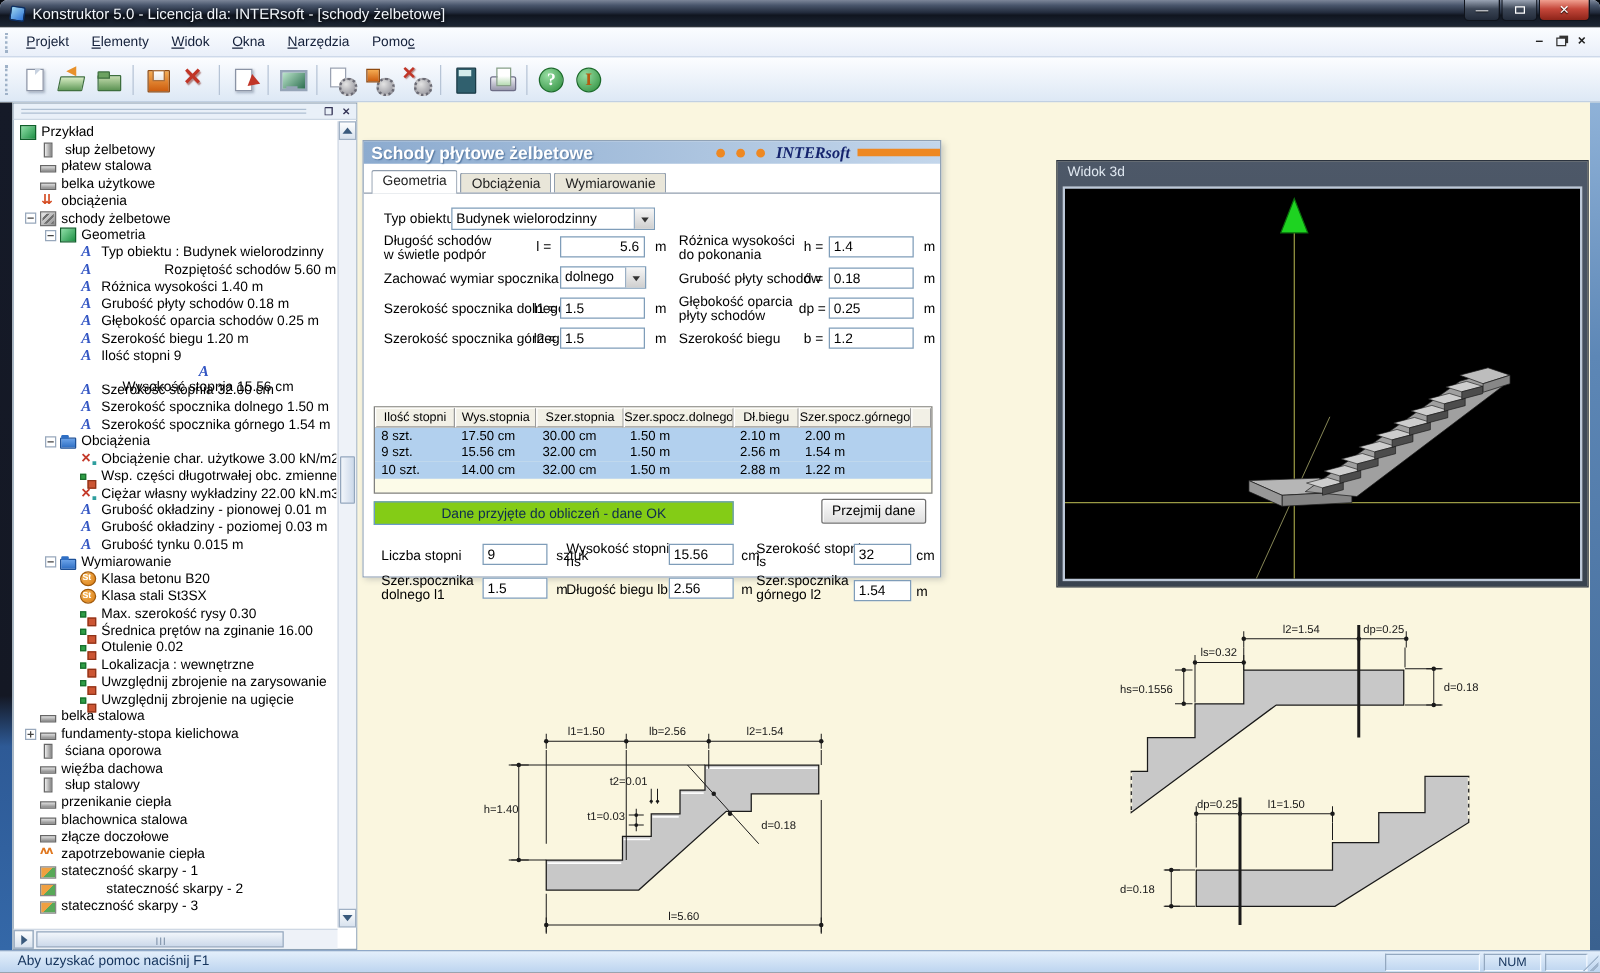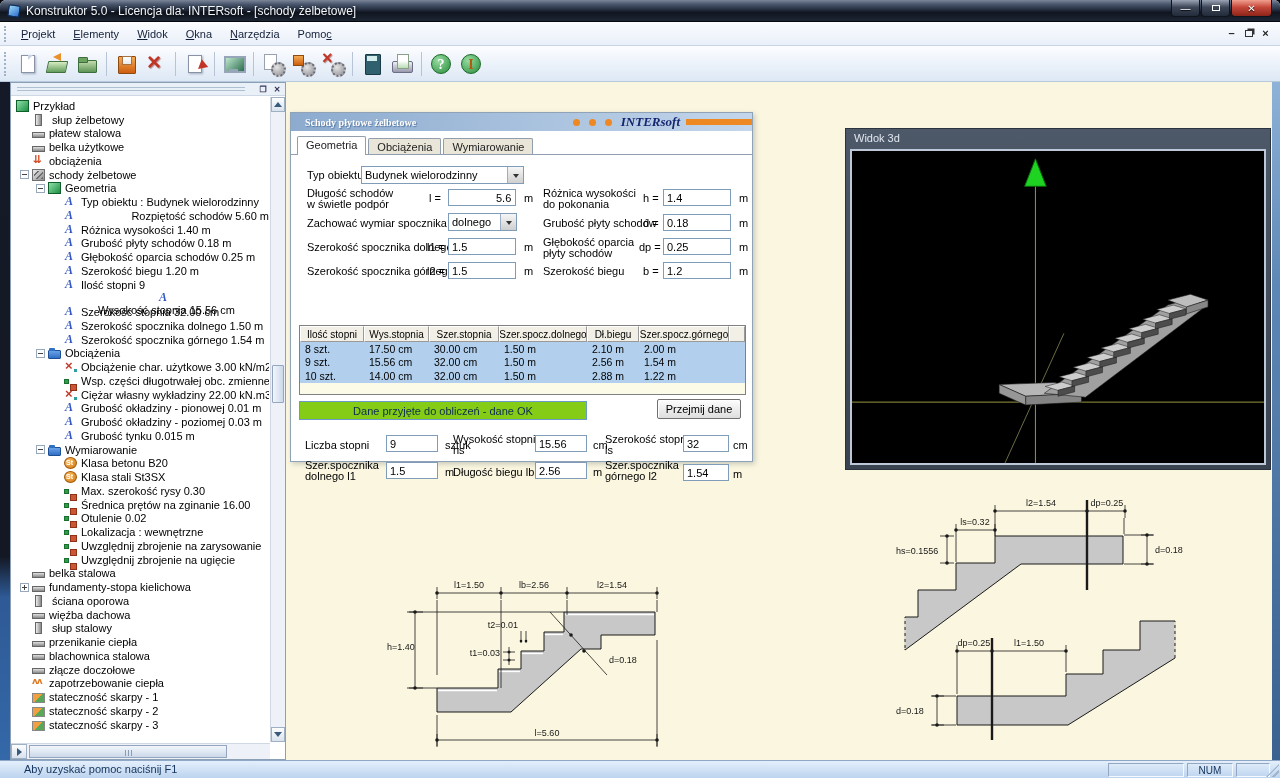--- a/index.html
+++ b/index.html
@@ -132,21 +132,21 @@
   .sub-btn .t3d{font:bold 12px "Liberation Sans",sans-serif;color:#1a3a8e;text-shadow:1px 1px 0 #f8d8a0;}
   .sub-btn .repico{width:14px;height:16px;background:#eee;border:1px solid #888;position:relative;}
   .sub-btn .repico::before{content:"";position:absolute;left:2px;top:3px;right:2px;height:1px;background:#777;box-shadow:0 3px 0 #777,0 6px 0 #777,0 9px 0 #777;}
   .sub-btn .tdxf{font:bold 10px "Liberation Sans",sans-serif;color:#333;letter-spacing:-0.5px;}
 
   
   .dialog{position:absolute;left:4px;top:30px;width:463px;height:350px;background:#fff;
     border:1px solid #90a2b6;box-shadow:2px 2px 5px rgba(60,70,90,.25);}
   .dlg-title{position:absolute;left:0;top:0;right:0;height:18px;
     background:linear-gradient(90deg,#8cabcf,#c3d6eb);display:flex;align-items:center;}
-  .dlg-title .cap{color:#fff;font-weight:bold;font-size:10px;padding-left:14px;text-shadow:1px 1px 1px #5577a0;font-family:Liberation Serif, serif;}
+  .dlg-title .cap{color:#fff;font-weight:bold;font-size:14px;padding-left:6px;text-shadow:1px 1px 1px #5577a0;}
   .brand{position:absolute;right:0;top:0;height:18px;display:flex;align-items:center;}
   .bdot{width:7px;height:7px;border-radius:50%;background:#ee8822;margin-right:9px;}
   .bname{font:italic bold 13px "Liberation Serif",serif;color:#15246e;margin-right:6px;}
   .bbar{width:66px;height:6px;background:#ee8822;}
   .tabs{position:absolute;left:6px;top:23px;height:19px;display:flex;align-items:flex-end;}
   .tab{border:1px solid #919eae;border-bottom:none;border-radius:2px 2px 0 0;padding:2px 8px 3px;background:#e9e6d9;color:#222;margin-right:2px;height:17px;}
   .tab.active{background:#fff;height:19px;position:relative;z-index:2;font-weight:normal;}
   .dlg-body{position:absolute;left:0;top:41px;right:0;bottom:0;border-top:1px solid #919eae;background:#fff;}
   .lbl{position:absolute;font-size:11px;white-space:nowrap;color:#000;}
   .field{position:absolute;height:17px;width:68px;border:1px solid #7f9db9;padding:0 3px;font:11px "Liberation Sans",sans-serif;background:#fff;color:#000;}
@@ -173,21 +173,21 @@
   .viewport{position:absolute;left:4px;top:20px;right:4px;bottom:4px;background:#000;border:2px solid #bcc8d8;}
   .viewport svg{position:absolute;inset:0;}
 
   
   .draw{position:absolute;}
   svg text{font-family:"Liberation Sans","DejaVu Sans",sans-serif;font-size:9px;fill:#181818;}
 
   
   .statusbar{position:absolute;left:0;right:0;bottom:0;height:18px;
     background:linear-gradient(#e4effb,#bcd4ef);border-top:1px solid #8fa8c8;color:#14335c;font-size:11px;}
-  .sb-help{position:absolute;left:24px;top:2px;}
+  .sb-help{position:absolute;left:14px;top:2px;}
   .sb-cell{position:absolute;top:2px;height:14px;border:1px solid;border-color:#93a8c0 #f4f9ff #f4f9ff #93a8c0;
     font-size:10px;display:flex;align-items:center;justify-content:center;color:#14335c;}
   .sb-grip{position:absolute;right:1px;bottom:1px;width:13px;height:13px;
     background:repeating-linear-gradient(135deg,transparent 0 3px,#9fb4cc 3px 5px);clip-path:polygon(100% 0,100% 100%,0 100%);}
 </style>
 </head>
 <body>
 
 <div id="win">
 
@@ -458,21 +458,21 @@
             <span class="tlabel">złącze doczołowe</span>
           </div>
           <div class="trow" style="padding-left: 20px;">
             <span class="tico zig"></span>
             <span class="tlabel">zapotrzebowanie ciepła</span>
           </div>
           <div class="trow" style="padding-left: 20px;">
             <span class="tico slope"></span>
             <span class="tlabel">stateczność skarpy - 1</span>
           </div>
-          <div class="trow" style="padding-left: 20px;">
+          <div class="trow" style="padding-left: 20px; gap: 36px;">
             <span class="tico slope"></span>
             <span class="tlabel">stateczność skarpy - 2</span>
           </div>
           <div class="trow" style="padding-left: 20px;">
             <span class="tico slope"></span>
             <span class="tlabel">stateczność skarpy - 3</span>
           </div>
         </div>
       <div class="vscroll">
         <div class="sarrow up">

